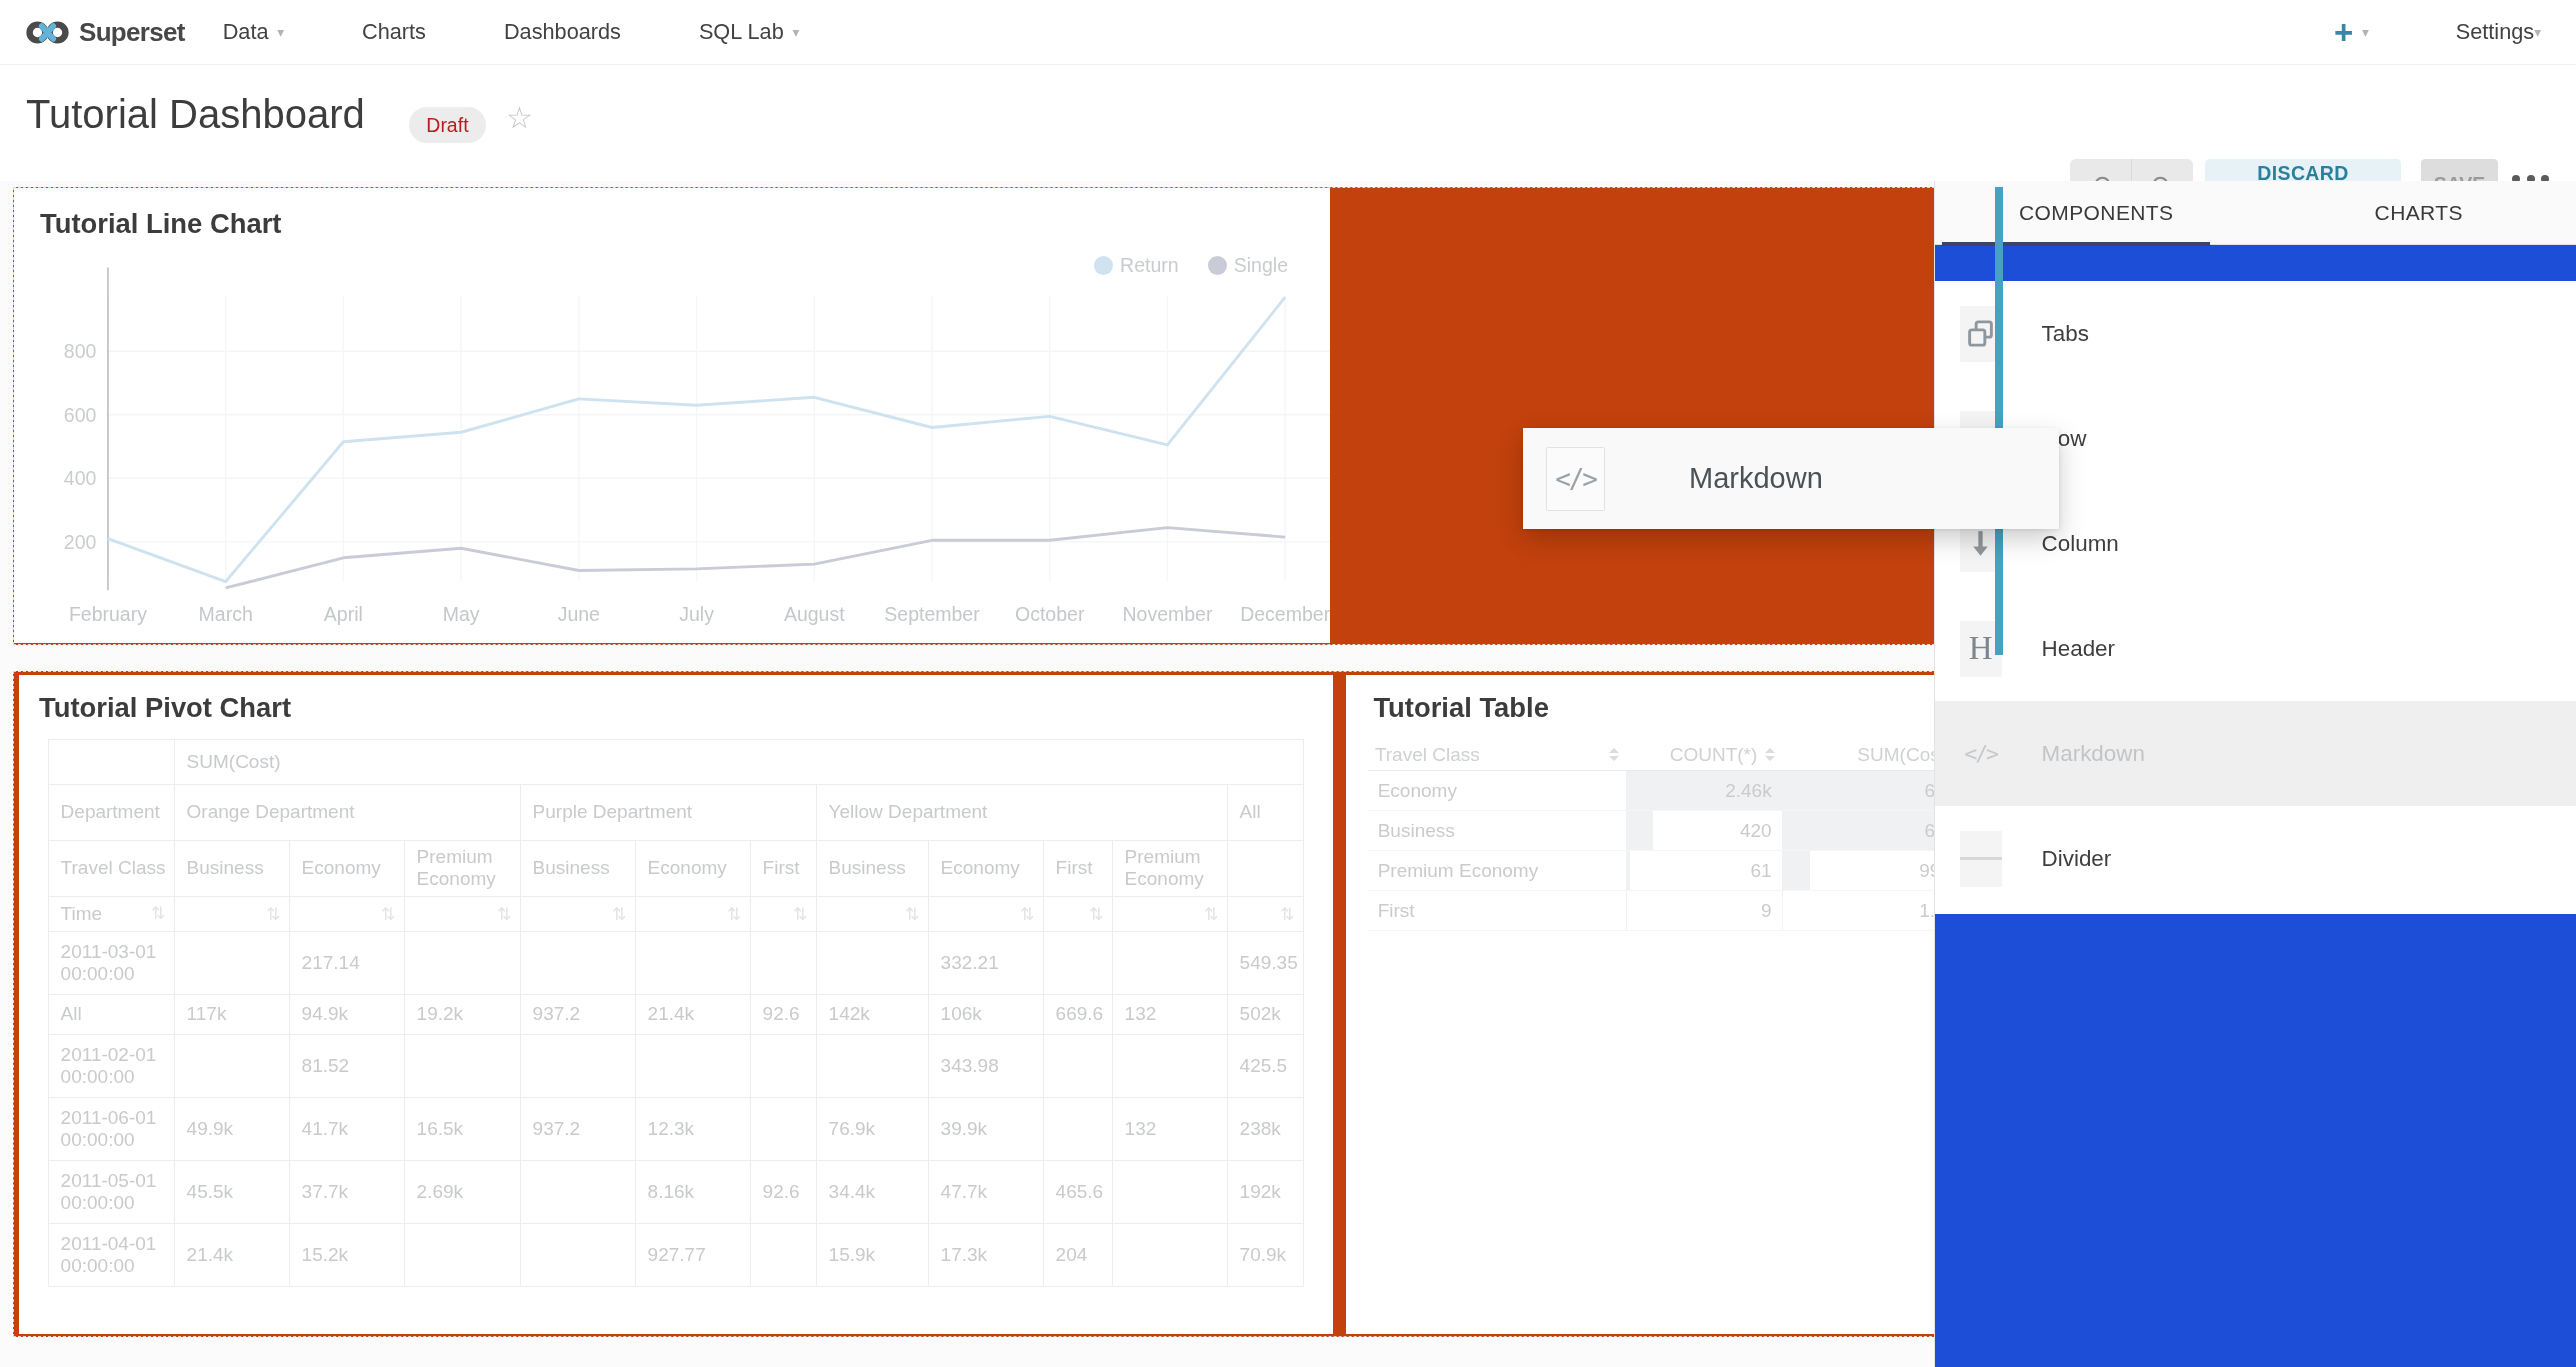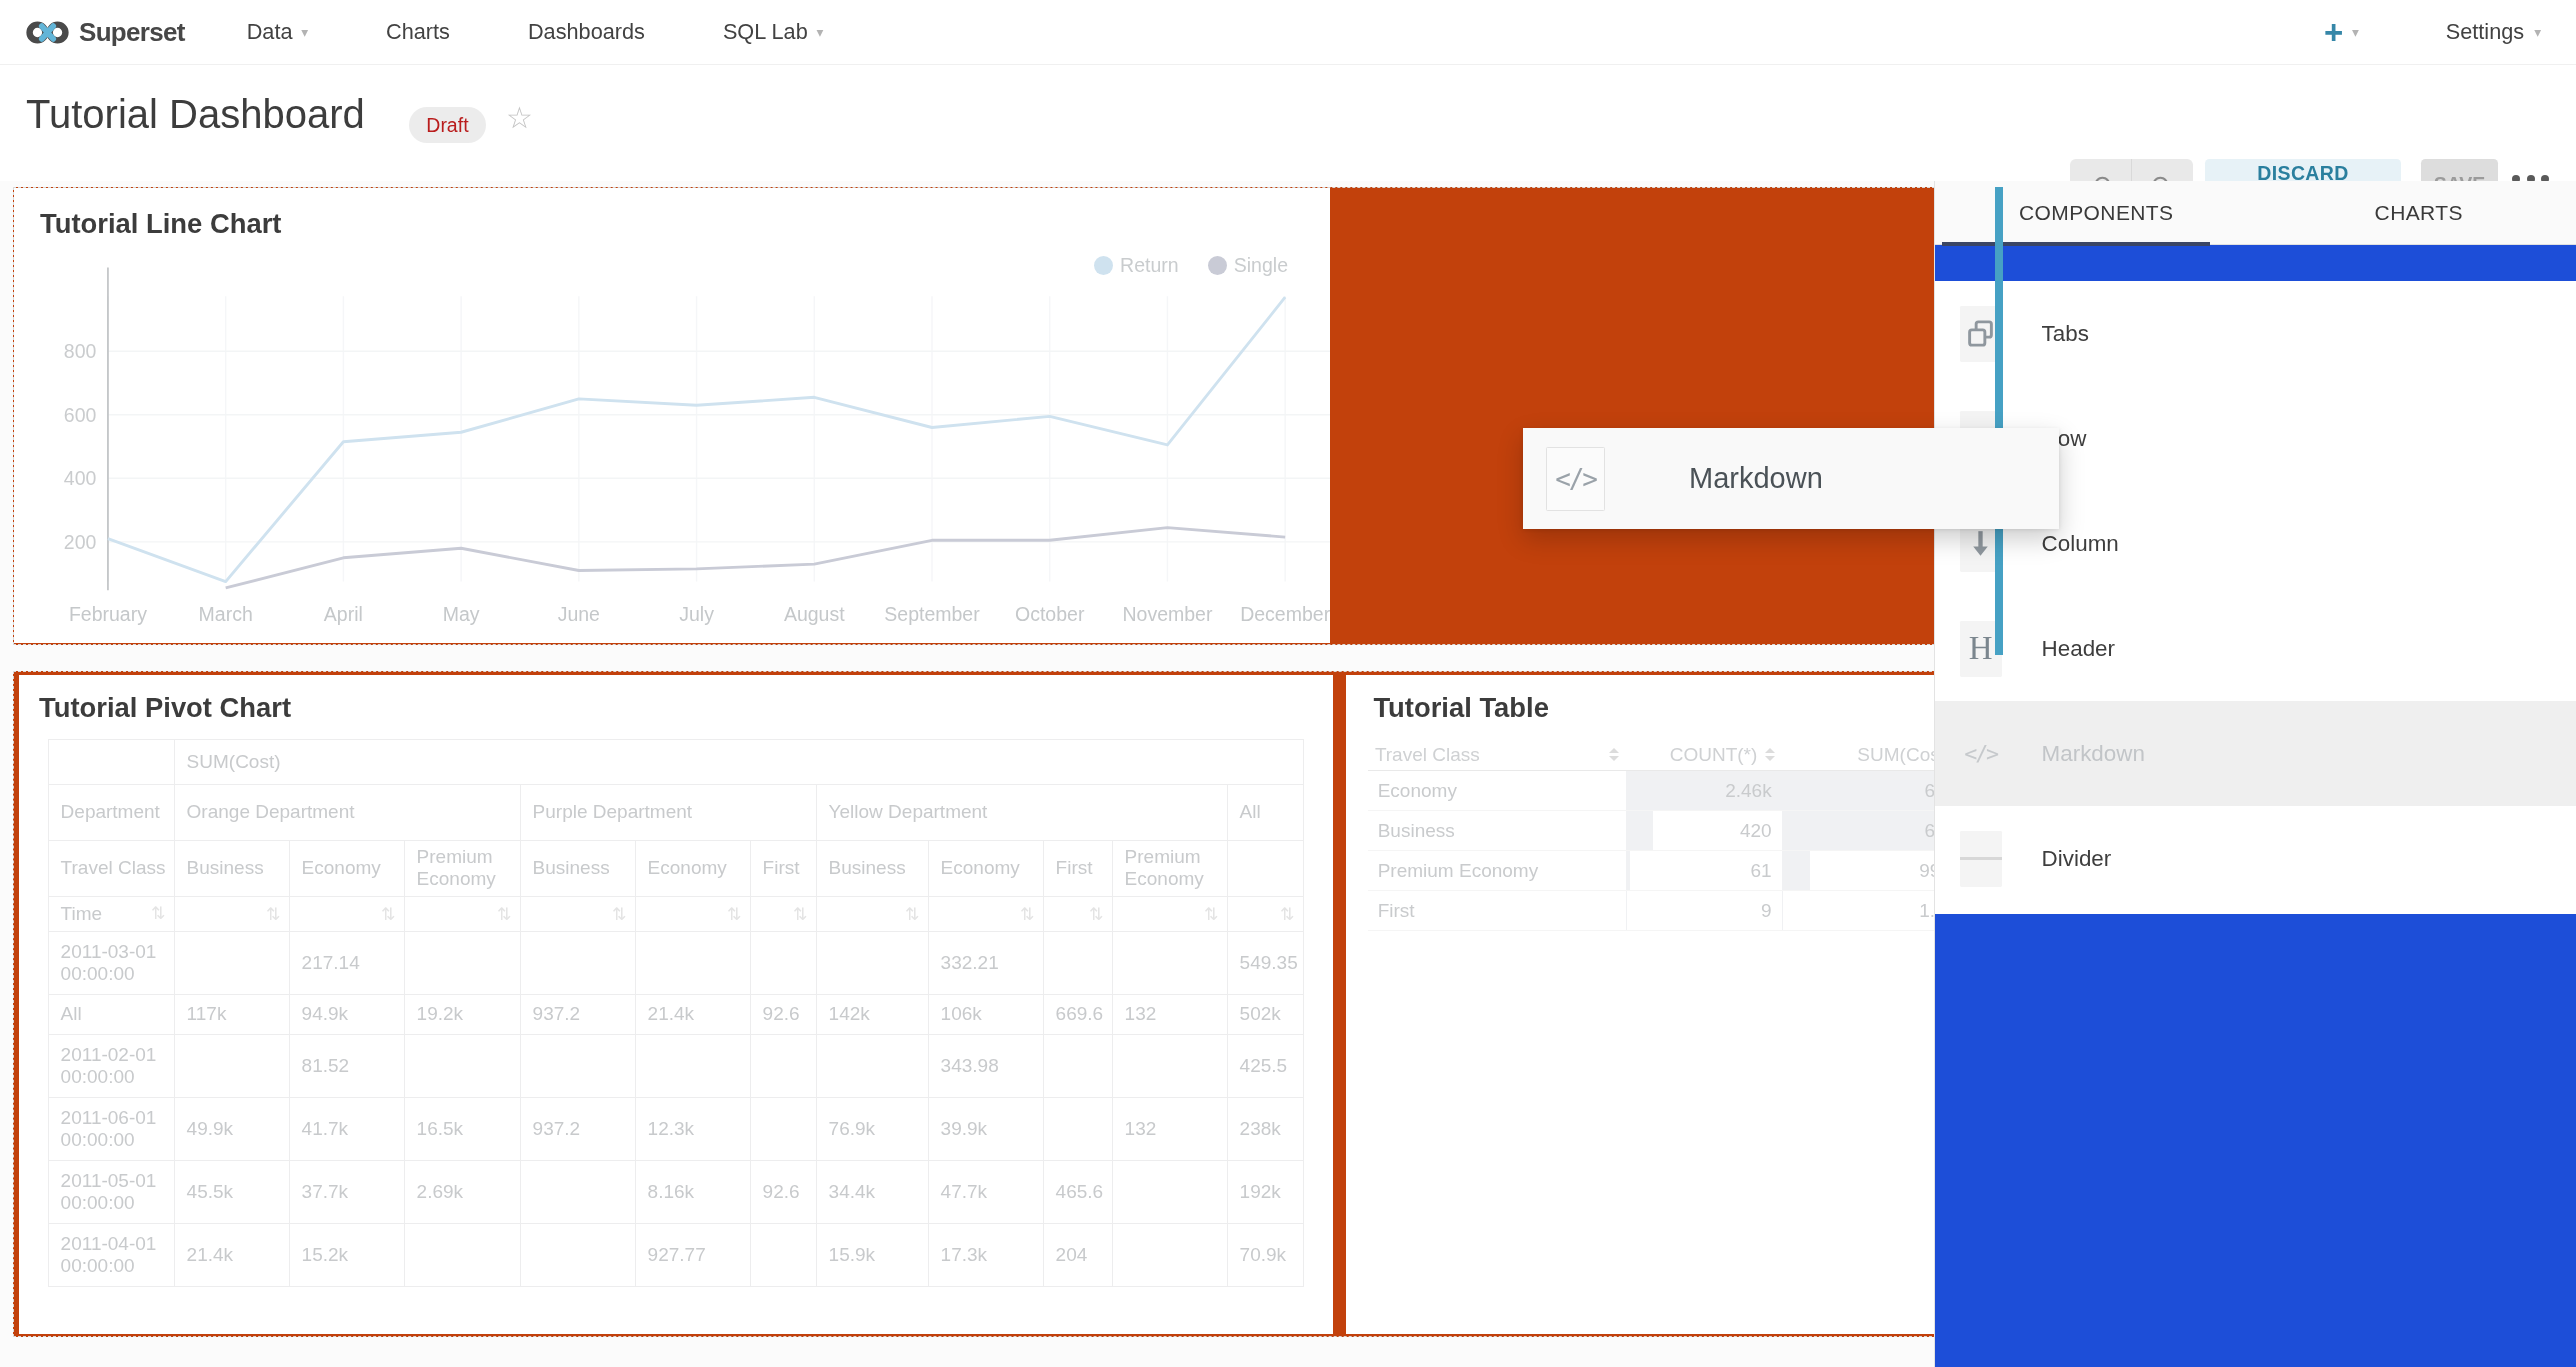--- a/index.html
+++ b/index.html
@@ -5,27 +5,27 @@
   * { margin:0; padding:0; box-sizing:border-box; }
   html,body { width:2576px; height:1368px; overflow:hidden; background:#fff;
     font-family:"Liberation Sans","DejaVu Sans",sans-serif; }
   #app { position:relative; width:2576px; height:1368px; }
 
   
   #navbar { position:absolute; left:0; top:0; width:2576px; height:65px; background:#fff;
     border-bottom:0.7px solid #f0f0f0; display:flex; align-items:center; }
   .brand { display:flex; align-items:center; gap:10px; margin-left:26px; }
   .brand-text { font-size:26px; font-weight:700; color:#474747; letter-spacing:-0.7px; }
-  #nav-links { display:flex; align-items:center; gap:78px; margin-left:62px; }
+  #nav-links { display:flex; align-items:center; gap:78px; margin-left:38px; }
   .nav-link { font-size:21.7px; color:#424242; display:flex; align-items:center; gap:8.7px; cursor:pointer; }
   .caret { font-size:13.7px; color:#b3b3b3; font-family:"DejaVu Sans",sans-serif; }
   #nav-right { margin-left:auto; display:flex; align-items:center; gap:87px; padding-right:35px; }
   .plus-group { display:flex; align-items:center; gap:8.7px; }
   .plus-glyph { color:#3687a8; font-size:33px; font-weight:700; line-height:1; }
-  .settings-group { display:flex; align-items:center; gap:10px; font-size:21.7px; color:#424242;text-align:right; }
+  .settings-group { display:flex; align-items:center; font-size:21.7px; color:#424242;text-align:right; }
 
   
   #header-bar { position:absolute; left:0; top:65px; width:2576px; height:116px; background:#fff; }
   #page-title { position:absolute; left:26px; top:27.4px; font-size:40px; font-weight:500; color:#3d3d3d; }
   #draft-badge { position:absolute; left:409px; top:42px; background:#ececec; border-radius:19px;
     padding:6.5px 17.3px; font-size:19.5px; color:#b91c1c; }
   #fav-star { position:absolute; left:506px; top:35px; font-size:30px; color:#c4c4c4;
     font-family:"DejaVu Sans",sans-serif; }
   #undo-redo { position:absolute; left:2070px; top:94px; width:123px; height:51px; background:#e9e9e9;
     border-radius:5.8px; display:flex; }

